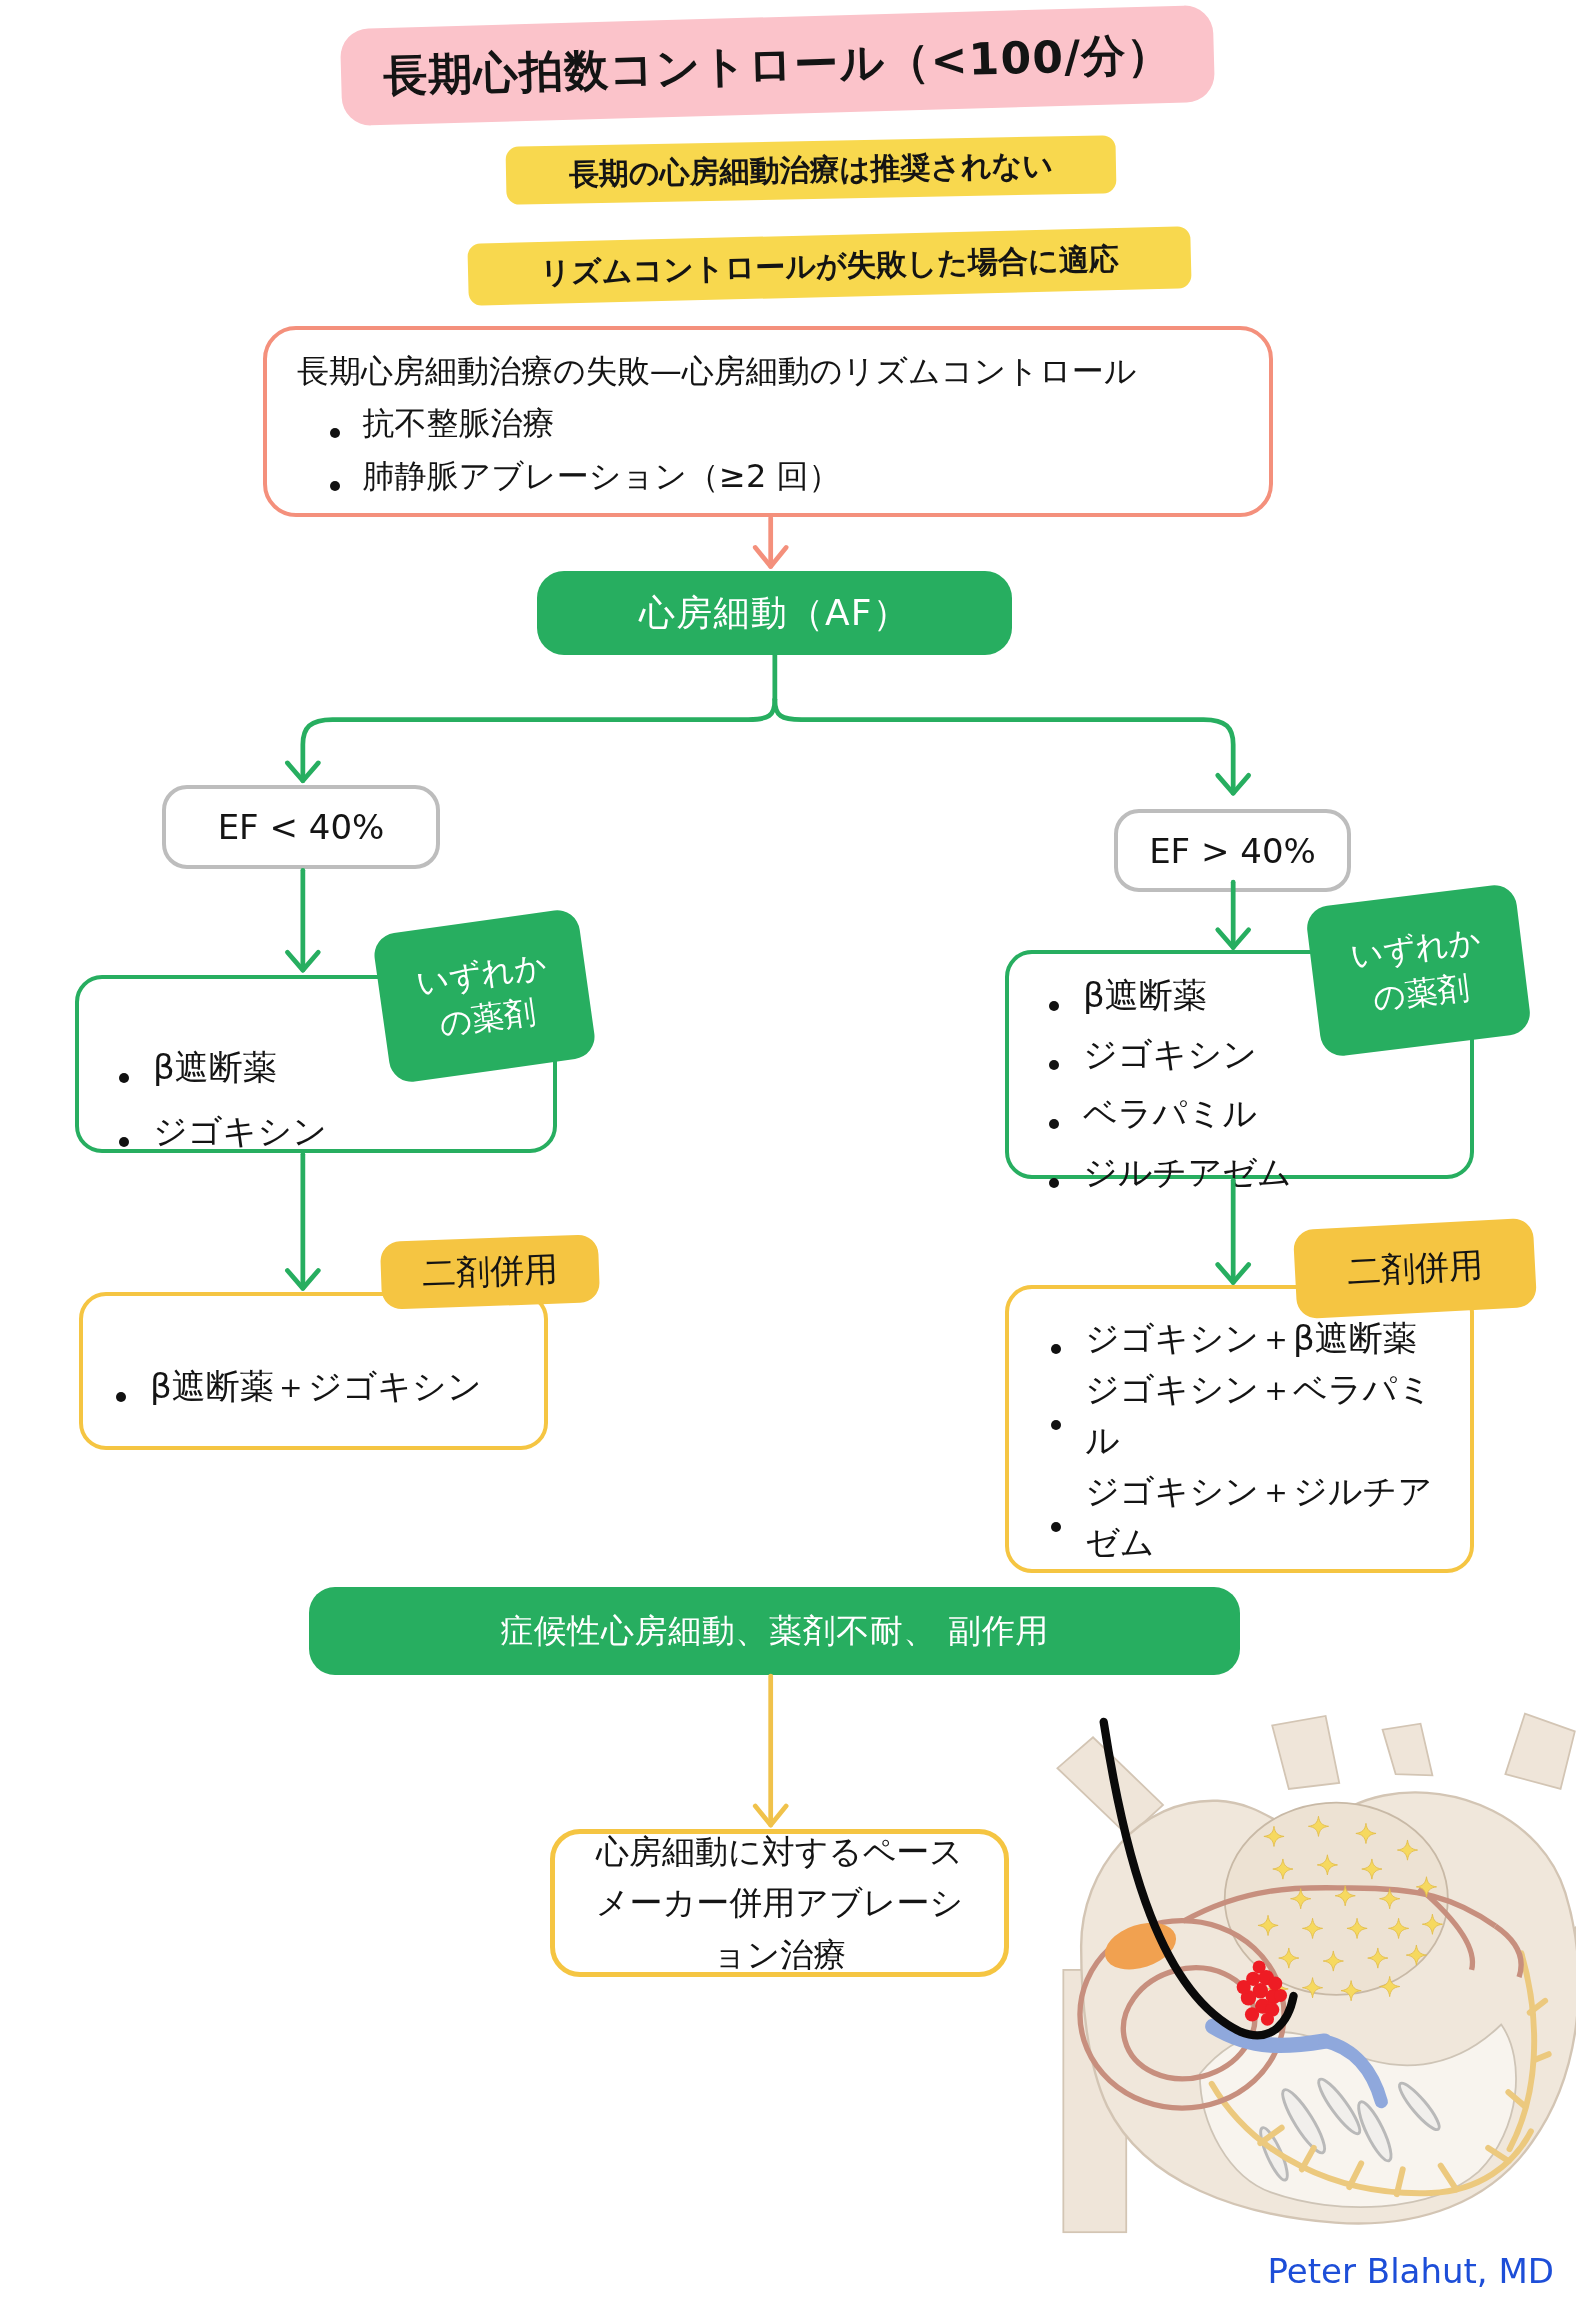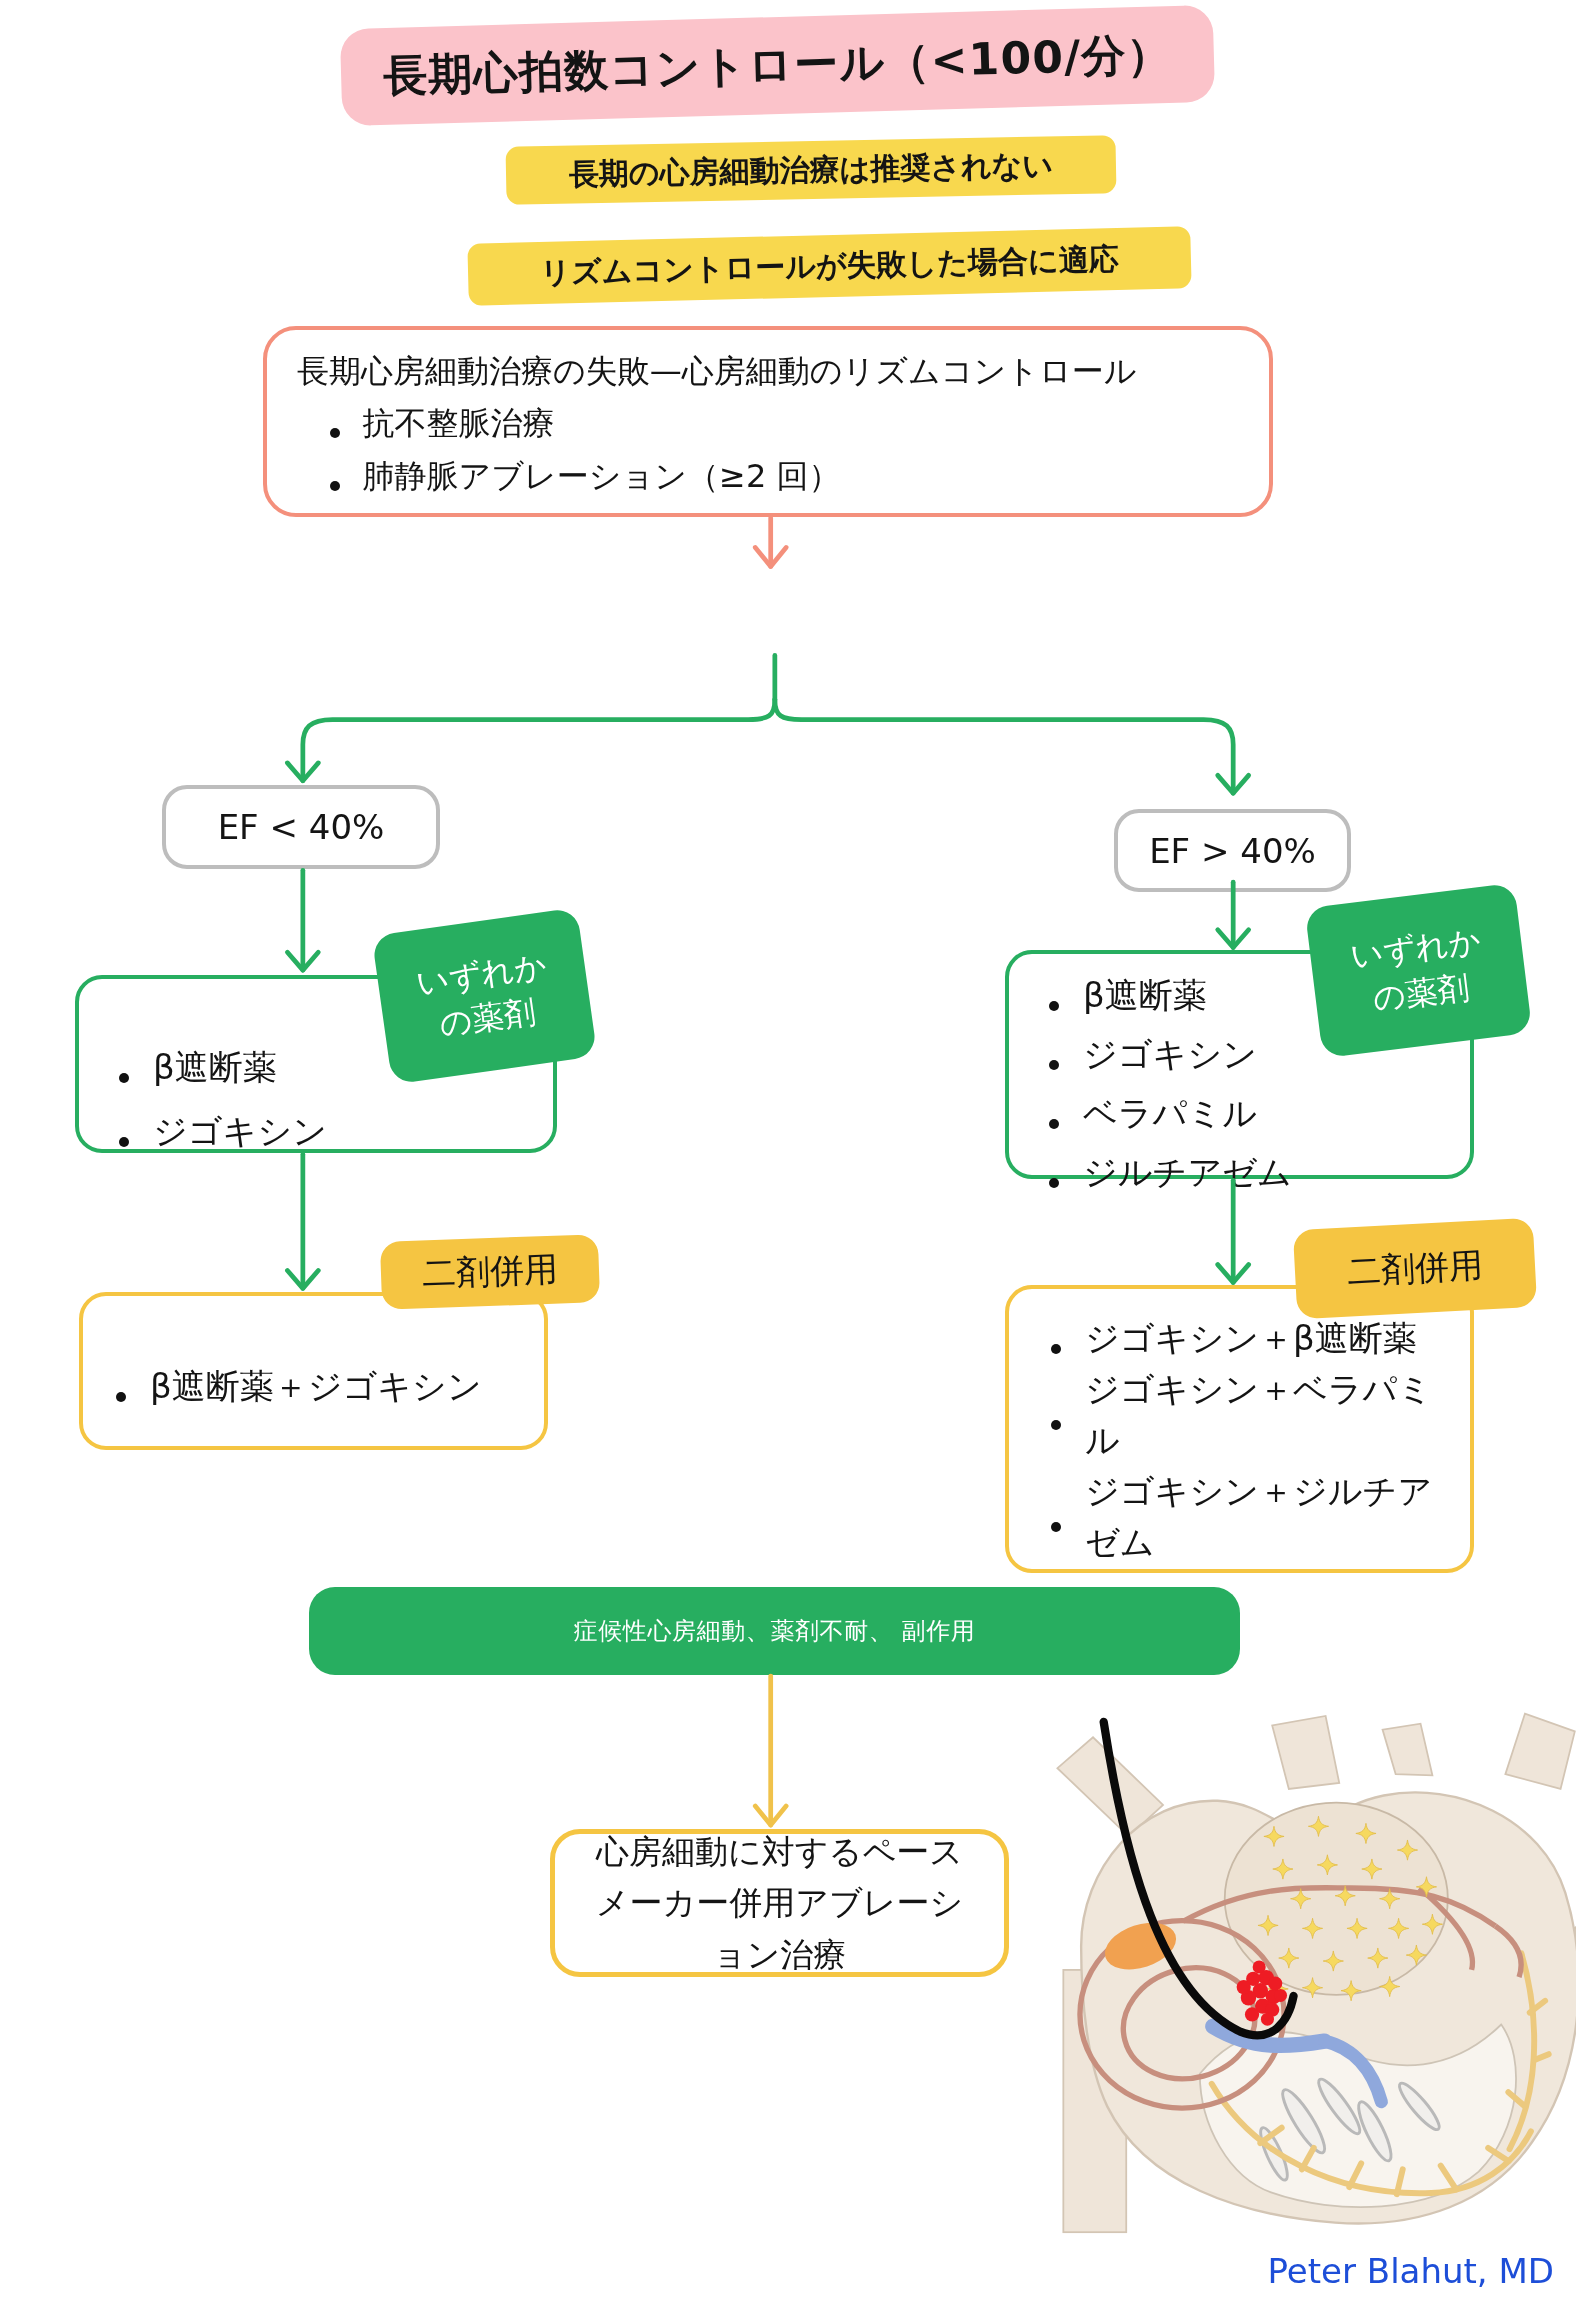--- a/index.html
+++ b/index.html
@@ -68,21 +68,21 @@
   .badge-green span{color:#fff; font-size:32px; line-height:1.38; width:142px; text-align:center;}
   .badge-any-left{left:381px; top:921px; width:207px; height:150px; transform:rotate(-8deg);}
   .badge-any-right{left:1313px; top:895px; width:211px; height:151px; transform:rotate(-7deg);}
   .badge-gold{background:var(--gold); border-radius:20px; z-index:5;}
   .badge-gold span{font-size:34px; font-weight:500;}
   .badge-combo-left{left:381px; top:1238px; width:218px; height:68px; transform:rotate(-2deg);}
   .badge-combo-right{left:1295px; top:1224px; width:240px; height:89px; transform:rotate(-3deg);}
 
   
   .symptom-bar{left:309px; top:1587px; width:931px; height:88px; background:var(--green); border-radius:26px;}
-  .symptom-bar span{color:#fff; font-size:24px; letter-spacing:0.6px;}
+  .symptom-bar span{color:#fff; font-size:33px; letter-spacing:0.6px;}
   .outcome{left:550px; top:1829px; width:459px; height:148px; background:#fff;
     border:5.3px solid var(--gold); border-radius:30px; text-align:center;}
   .outcome span{font-size:33px; line-height:1.55; width:380px;}
 
   .credit{right:23px; top:2251px; font-size:34px; color:#1d4ed8;}
 
   svg.connectors{position:absolute; inset:0; width:1577px; height:2319px; pointer-events:none; z-index:4;}
   svg.heart{position:absolute; left:1004px; top:1691px; width:572px; height:543px;}
 </style>
 </head>
@@ -243,20 +243,23 @@
           <span class="dot"></span>
           <span data-bind="criteria_box.bullets.0">抗不整脈治療</span>
         </li>
       <li>
           <span class="dot"></span>
           <span data-bind="criteria_box.bullets.1">肺静脈アブレーション（≥2 回）</span>
         </li>
     </ul>
   </div>
 
+  <div class="abs flex-c af-node">
+    <span data-bind="af_node.label">心房細動（AF）</span>
+  </div>
 
   <div class="abs flex-c ef-box ef-low">
     <span data-bind="branches.left.condition">EF &lt; 40%</span>
   </div>
   <div class="abs flex-c ef-box ef-high">
     <span data-bind="branches.right.condition">EF &gt; 40%</span>
   </div>
 
   <div class="abs drugbox drugs-low">
     <ul class="blist">

